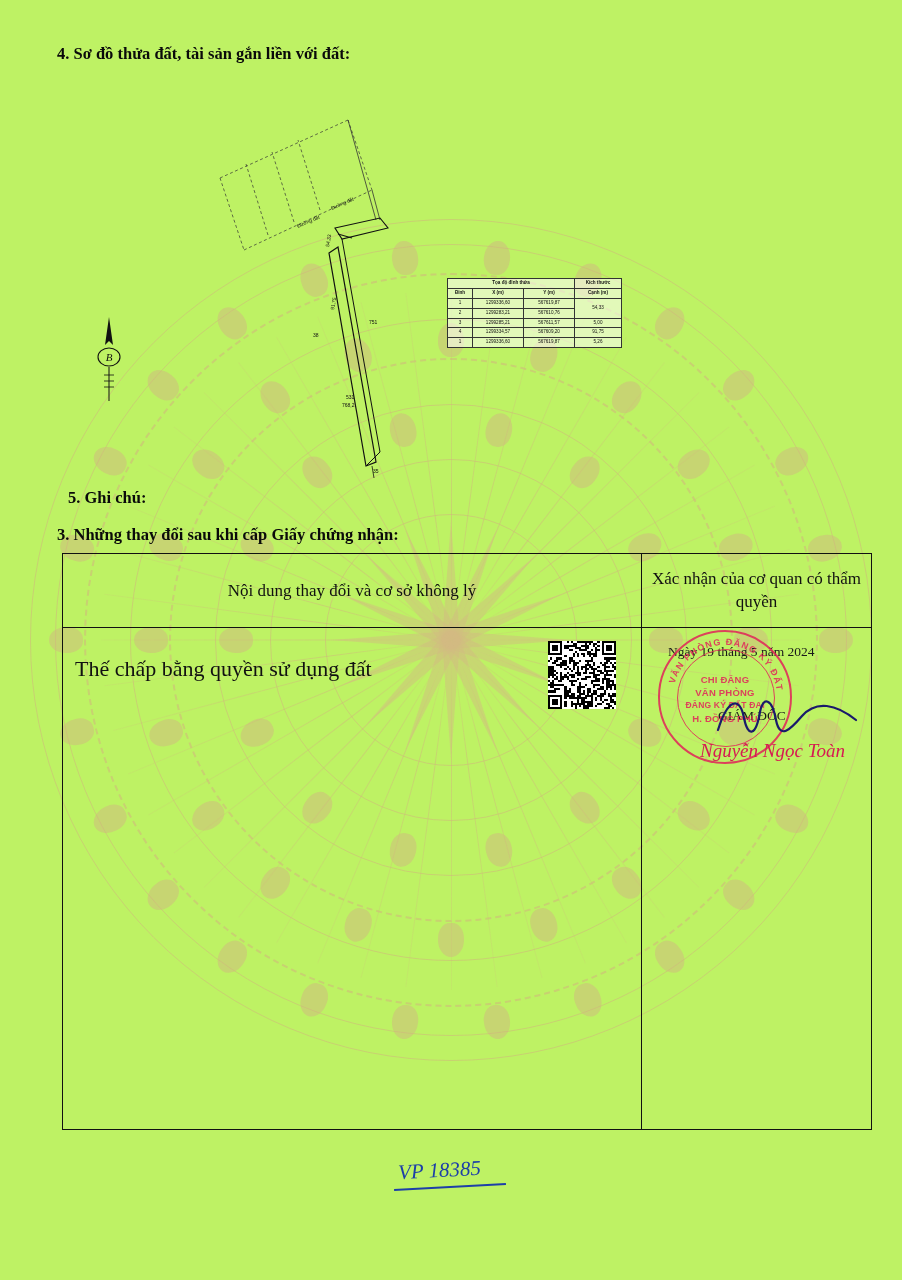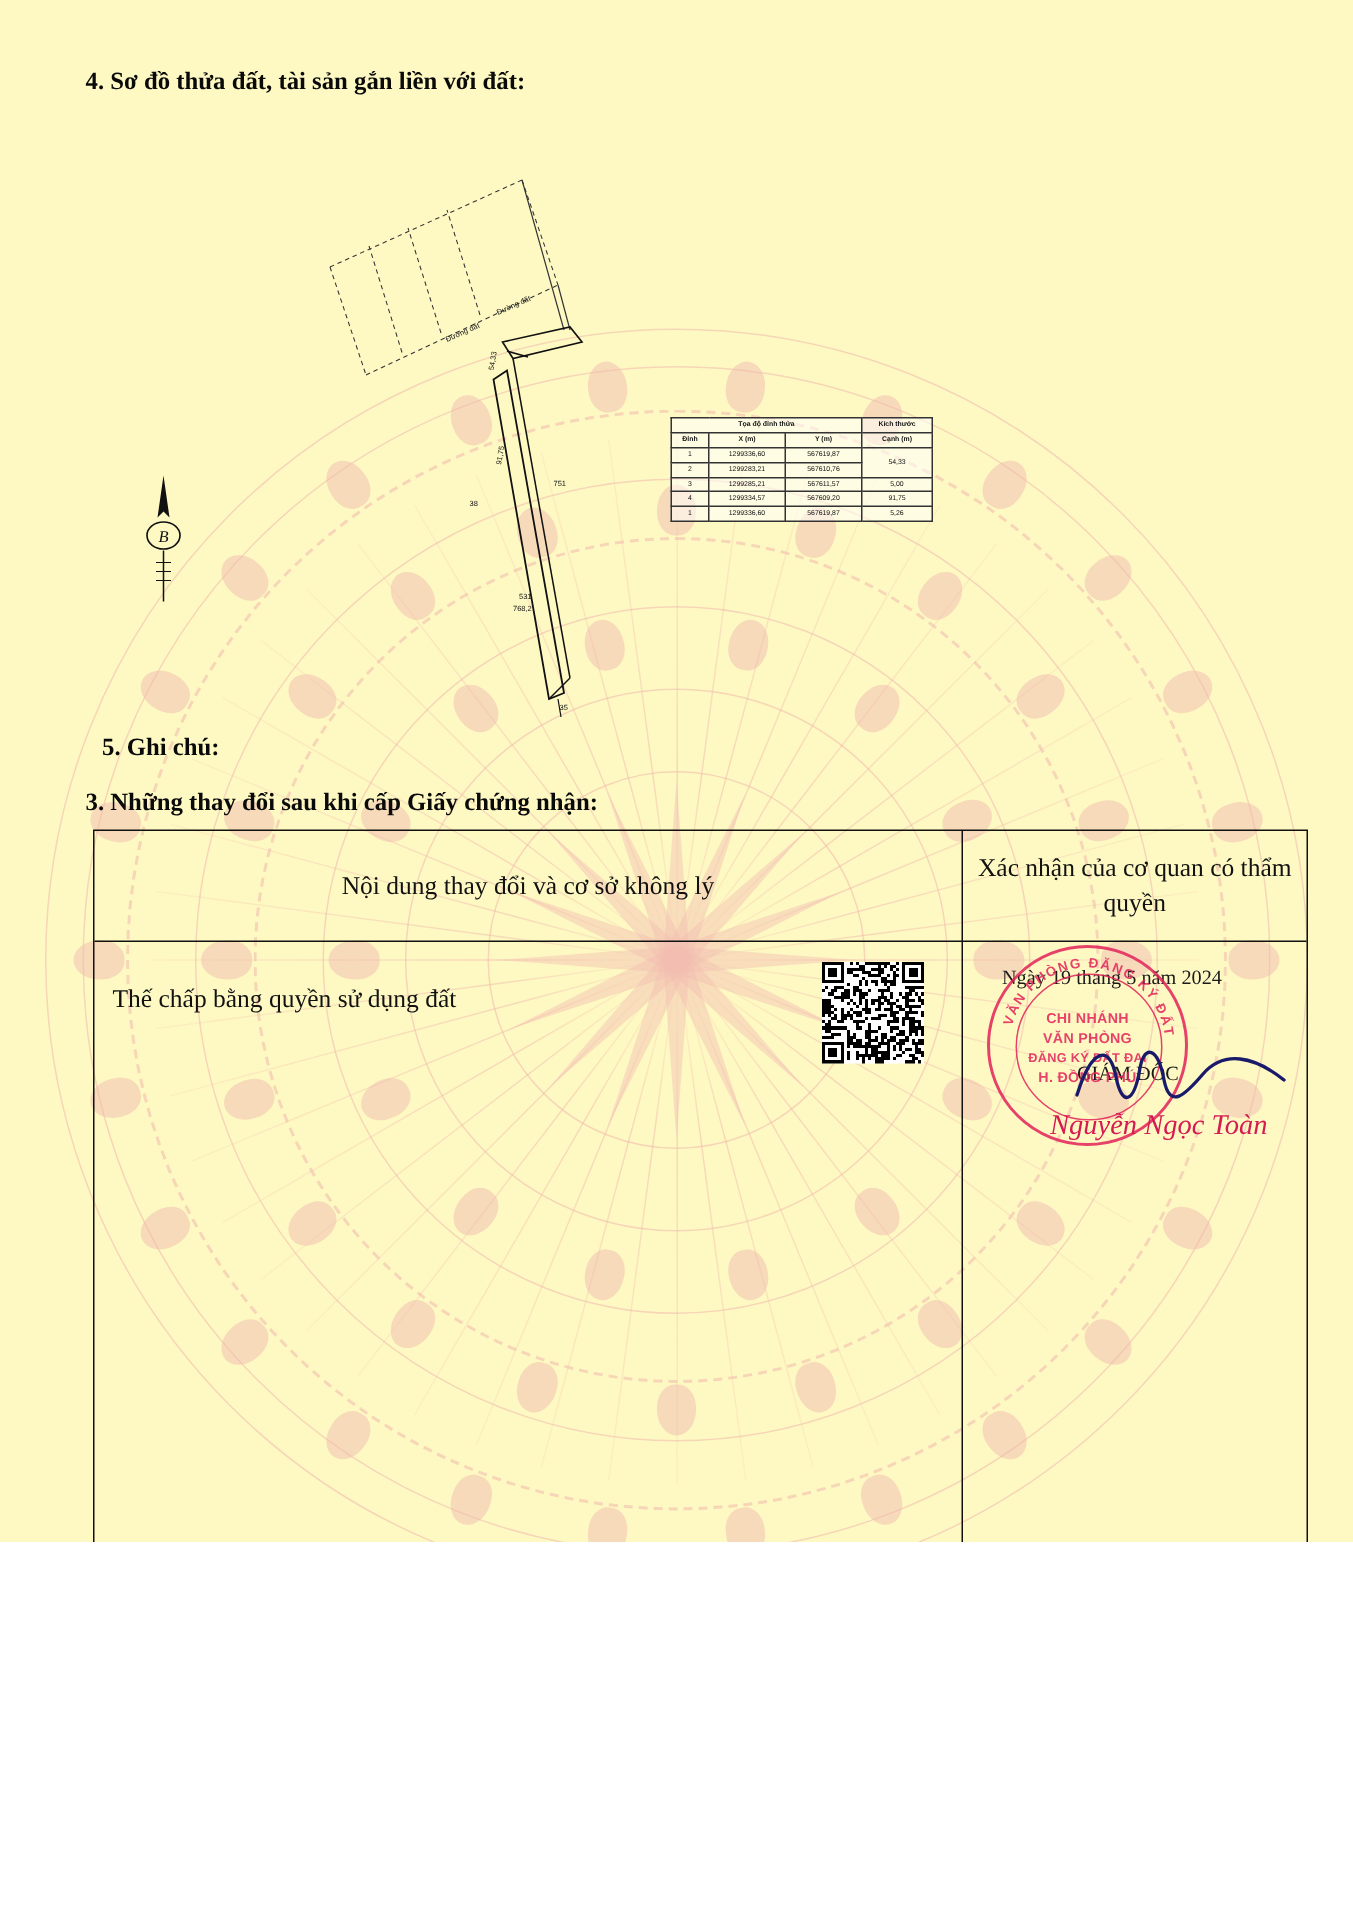--- a/index.html
+++ b/index.html
@@ -3,22 +3,22 @@
 <meta charset="utf-8">
 <style>
   html, body {
     margin: 0;
     padding: 0;
     background: #ffffff;
   }
   .page {
     position: relative;
     width: 902px;
-    height: 1028px;
-    background: #fef9c3;
+    height: 1280px;
+    background: #bef264;
     overflow: hidden;
     font-family: "Liberation Serif", serif;
     color: #111;
   }
 
   
   .watermark {
     position: absolute;
     left: 50%;
     top: 640px;
@@ -178,21 +178,21 @@
     display: flex; align-items: center; justify-content: center;
     font-size: 17px;
     text-align: center;
     line-height: 1.35;
   }
   .ch-body-left {
     position: absolute;
     left: 0; top: 74px; width: 578px; bottom: 0;
     padding: 28px 0 0 12px;
     box-sizing: border-box;
-    font-size: 17px;
+    font-size: 22px;
   }
 
   
   .qr {
     position: absolute;
     left: 548px;
     top: 641px;
     width: 68px;
     height: 68px;
   }
@@ -1036,21 +1036,21 @@
     <div class="seal">
       <div class="seal-inner"></div>
       <svg class="seal-curve" viewBox="0 0 130 130">
         <defs>
           <path id="arcTop" d="M 13 65 A 52 52 0 0 1 117 65"></path>
         </defs>
         <text font-family="Liberation Sans, sans-serif" font-size="9" font-weight="700" fill="#e2235a" letter-spacing="1.2">
           <textPath href="#arcTop" startOffset="8%" id="seal-arc-path">VĂN PHÒNG ĐĂNG KÝ ĐẤT ĐAI</textPath>
         </text>
       </svg>
-      <div class="seal-text" style="top:42px;">CHI NHÁNH</div>
+      <div class="seal-text" style="top:42px;">CHI ĐĂNG</div>
       <div class="seal-text" style="top:55px;">VĂN PHÒNG</div>
       <div class="seal-text" style="top:68px;font-size:8.5px;">ĐĂNG KÝ ĐẤT ĐAI</div>
       <div class="seal-text" style="top:81px;">H. ĐỒNG PHÚ</div>
     </div>
 
     <svg class="sig-stroke" viewBox="0 0 150 60">
       <path d="M8 40 C18 8, 30 6, 34 28 C38 48, 46 46, 50 22 C53 6, 62 8, 66 30 C70 50, 80 40, 92 26 C106 10, 126 14, 146 30" fill="none" stroke="#1a1a6b" stroke-width="2.2" stroke-linecap="round"></path>
     </svg>
 
     <div class="signature">Nguyễn Ngọc Toàn</div>

